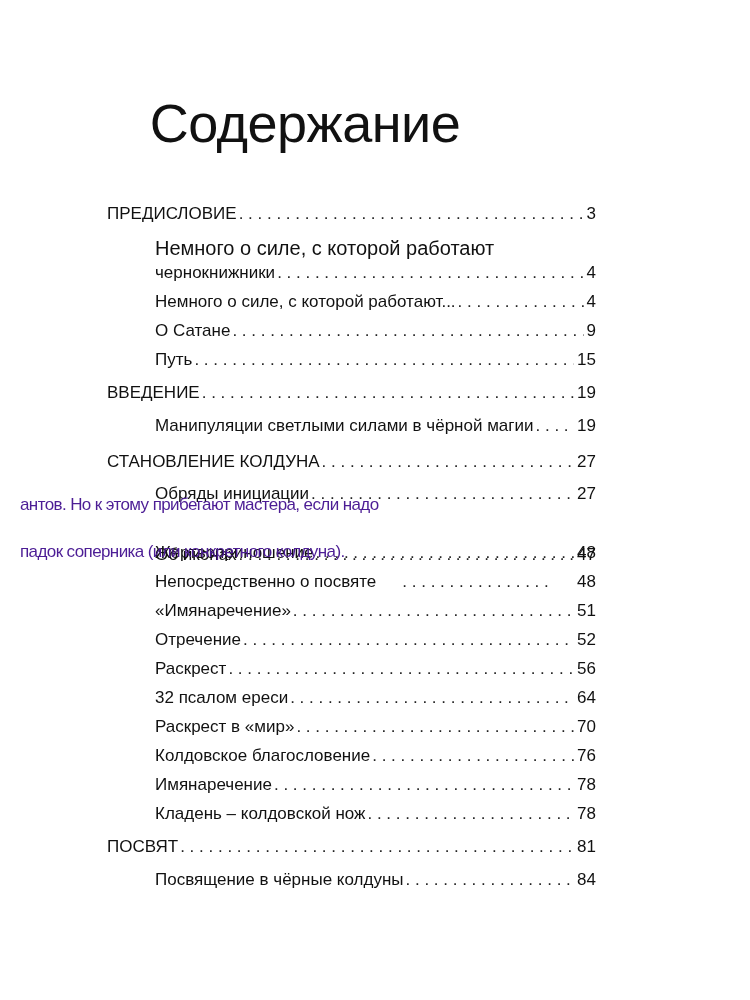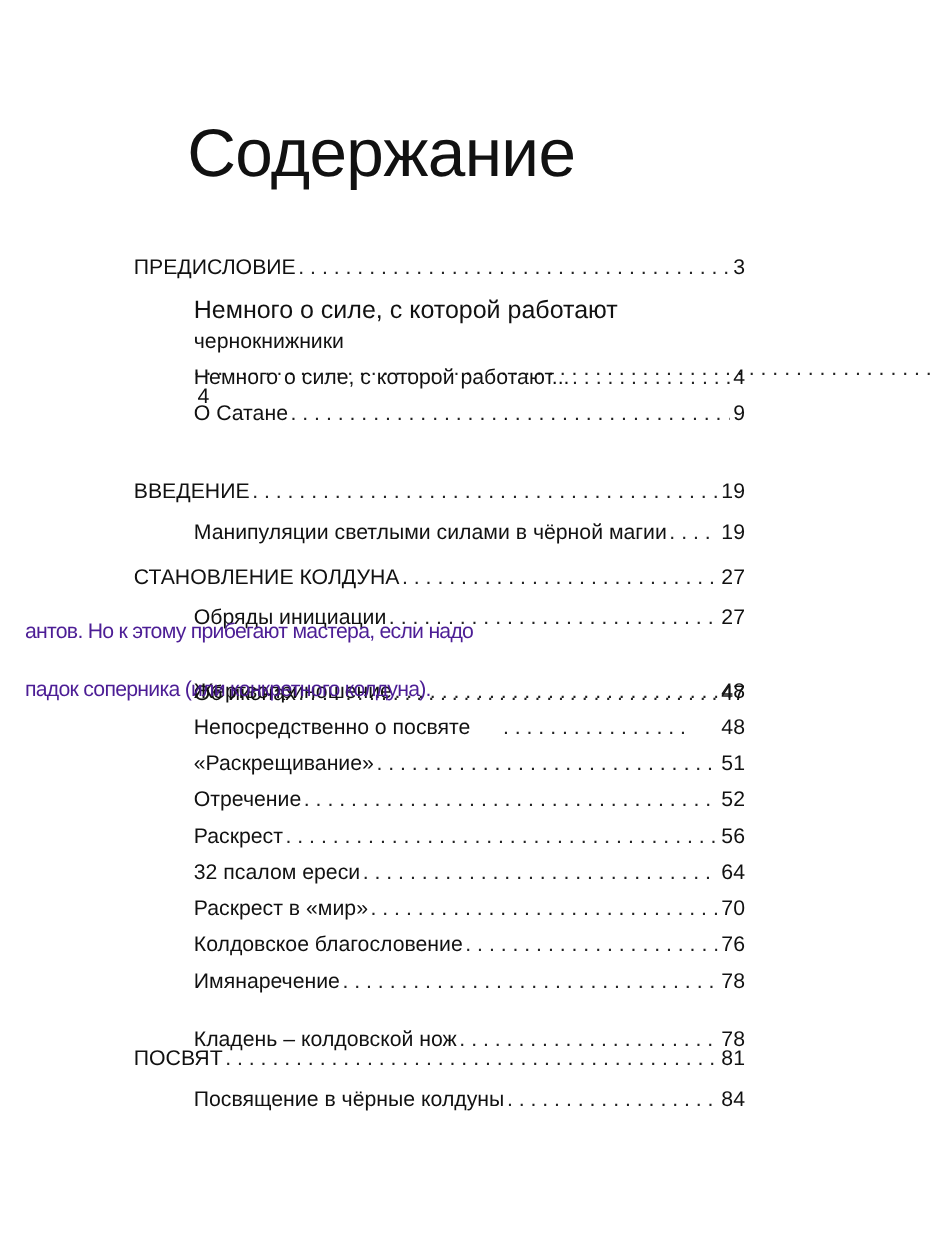--- a/index.html
+++ b/index.html
@@ -90,38 +90,43 @@
 
 <div class="toc">
 
   <div class="toc-row level-1" style="top:203px;">
     <span class="toc-label">ПРЕДИСЛОВИЕ</span>
     <span class="toc-dots"></span>
     <span class="toc-page">3</span>
   </div>
 
   <div class="toc-multiline" style="top:237px;">Немного о силе, с которой работают</div>
-  <div class="toc-row level-2" style="top:262px;flex-direction:column;">
+  <div class="toc-row level-2" style="top:262px;">
     <span class="toc-label">чернокнижники</span>
     <span class="toc-dots"></span>
     <span class="toc-page">4</span>
   </div>
 
   <div class="toc-row level-2" style="top:291px;">
     <span class="toc-label">Немного о силе, с которой работают...</span>
     <span class="toc-dots"></span>
     <span class="toc-page">4</span>
   </div>
 
   <div class="toc-row level-2" style="top:320px;">
     <span class="toc-label">О Сатане</span>
     <span class="toc-dots"></span>
     <span class="toc-page">9</span>
   </div>
 
+  <div class="toc-row level-2" style="top:349px;">
+    <span class="toc-label">Путь</span>
+    <span class="toc-dots"></span>
+    <span class="toc-page">15</span>
+  </div>
 
   <div class="toc-row level-1" style="top:382px;">
     <span class="toc-label">ВВЕДЕНИЕ</span>
     <span class="toc-dots"></span>
     <span class="toc-page">19</span>
   </div>
 
   <div class="toc-row level-2" style="top:415px;">
     <span class="toc-label">Манипуляции светлыми силами в чёрной магии</span>
     <span class="toc-dots"></span>
@@ -152,21 +157,21 @@
     <span class="toc-page">48</span>
   </div>
 
   <div class="toc-row level-2" style="top:571px;gap:24px;">
     <span class="toc-label">Непосредственно о посвяте</span>
     <span class="toc-dots"></span>
     <span class="toc-page">48</span>
   </div>
 
   <div class="toc-row level-2" style="top:600px;">
-    <span class="toc-label">«Раскрещивание»</span>
+    <span class="toc-label">«Имянаречение»</span>
     <span class="toc-dots"></span>
     <span class="toc-page">51</span>
   </div>
 
   <div class="toc-row level-2" style="top:629px;">
     <span class="toc-label">Отречение</span>
     <span class="toc-dots"></span>
     <span class="toc-page">52</span>
   </div>
 
@@ -193,21 +198,21 @@
     <span class="toc-dots"></span>
     <span class="toc-page">76</span>
   </div>
 
   <div class="toc-row level-2" style="top:774px;">
     <span class="toc-label">Имянаречение</span>
     <span class="toc-dots"></span>
     <span class="toc-page">78</span>
   </div>
 
-  <div class="toc-row level-2" style="top:821px;">
+  <div class="toc-row level-2" style="top:803px;">
     <span class="toc-label">Кладень – колдовской нож</span>
     <span class="toc-dots"></span>
     <span class="toc-page">78</span>
   </div>
 
   <div class="toc-row level-1" style="top:836px;">
     <span class="toc-label">ПОСВЯТ</span>
     <span class="toc-dots"></span>
     <span class="toc-page">81</span>
   </div>

